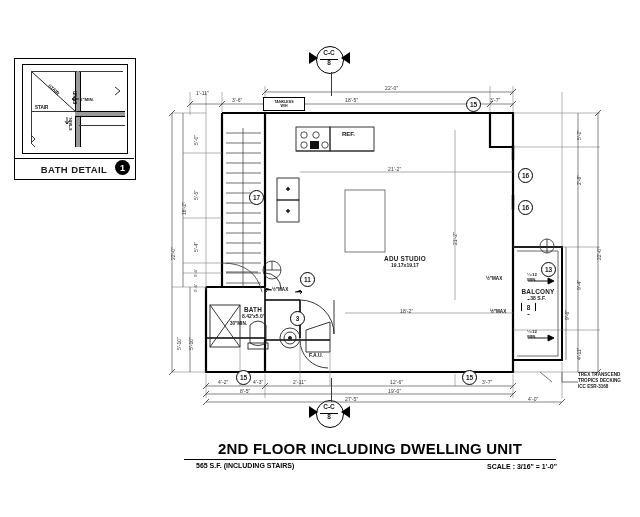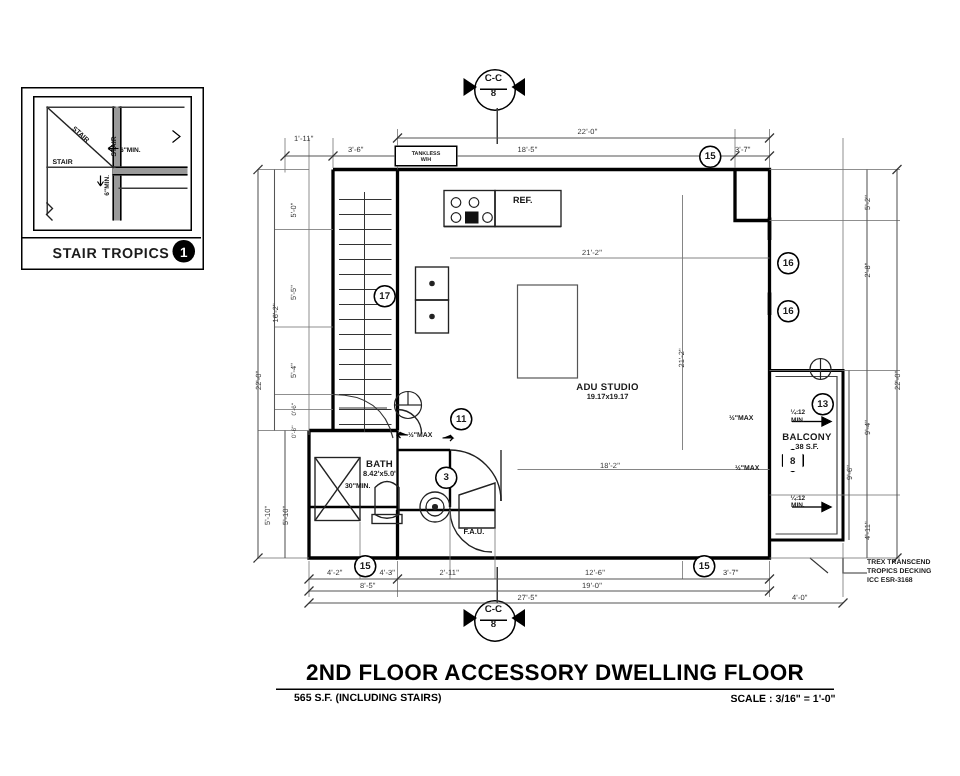--- a/index.html
+++ b/index.html
@@ -81,21 +81,21 @@
   <span class="t tb" style="left:12px;top:40px;font-size:4.6px;">STAIR</span>
   <span class="t tb" style="left:57px;top:32px;font-size:4.4px;">6"MIN.</span>
   <span class="t tb" style="left:41px;top:56px;transform:rotate(-90deg);font-size:4.4px;">6"MIN.</span>
   <svg width="104" height="88" style="position:absolute;left:0;top:0;">
     <path d="M56 34 l-7 0 M49 34 l3 -2 M49 34 l3 2" stroke="#000" stroke-width=".8" fill="none"></path>
     <path d="M44 52 l0 7 M44 59 l-2 -3 M44 59 l2 -3" stroke="#000" stroke-width=".8" fill="none"></path>
     <path d="M92 22 l5 4 l-5 4" stroke="#000" stroke-width=".8" fill="none"></path>
   </svg>
 </div>
 <div class="abs" id="stair-caption">
-  <span class="cap">STAIR TROPICS</span>
+  <span class="cap">BATH DETAIL</span>
 </div>
 <div class="bubble-dark abs" style="left:115px;top:160px;">1</div>
 
 <div class="secm" style="left:316px;top:46px;">
   <div class="dia"></div>
   <div class="hr"></div>
   <div class="lbl">C-C</div>
   <div class="lbl2">8</div>
 </div>
 <div class="tri-r" style="left:309px;top:52px;"></div>
@@ -418,17 +418,17 @@
 <div class="cb" style="left:466px;top:97px;">15</div>
 <div class="cb" style="left:236px;top:370px;">15</div>
 <div class="cb" style="left:462px;top:370px;">15</div>
 <div class="cb" style="left:518px;top:168px;">16</div>
 <div class="cb" style="left:518px;top:200px;">16</div>
 
 <div class="cb" style="left:541px;top:262px;">13</div>
 <div class="hex" style="left:521px;top:299px;">8</div>
 
 <div id="title-wrap">
-  <div id="main-title">2ND FLOOR ACCESSORY DWELLING FLOOR</div>
+  <div id="main-title">2ND FLOOR INCLUDING DWELLING UNIT</div>
 </div>
 <div id="title-rule"></div>
 <div id="sf-note">565 S.F. (INCLUDING STAIRS)</div>
 <div id="scale-note">SCALE : 3/16" = 1'-0"</div>
 
 </body></html>

